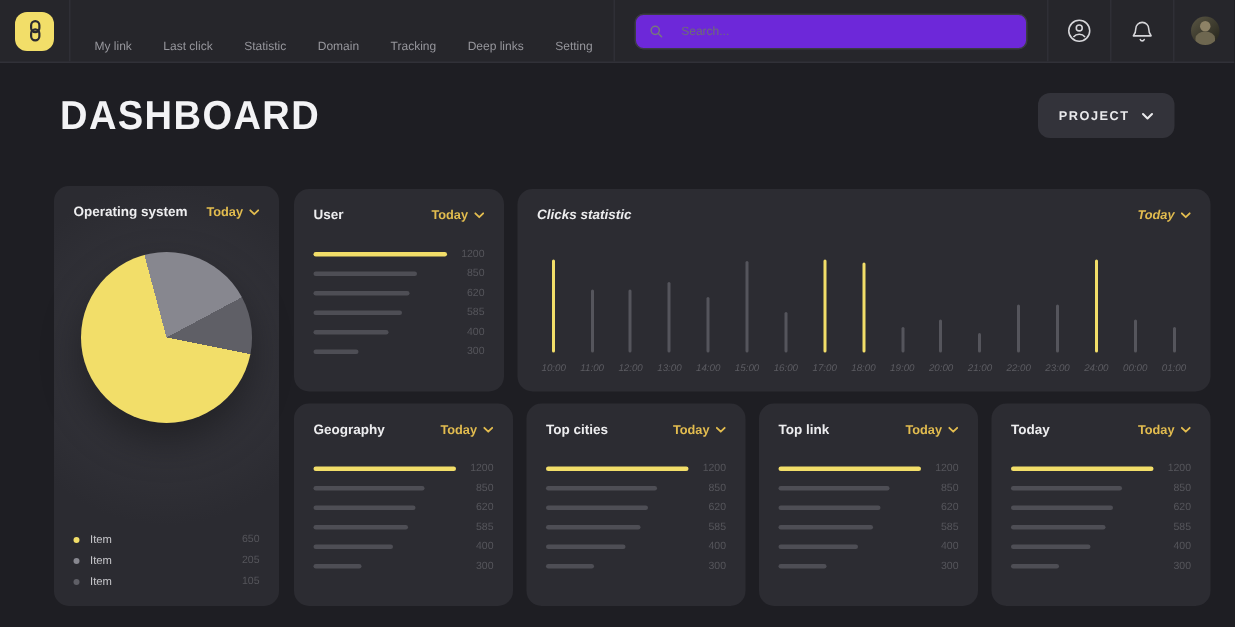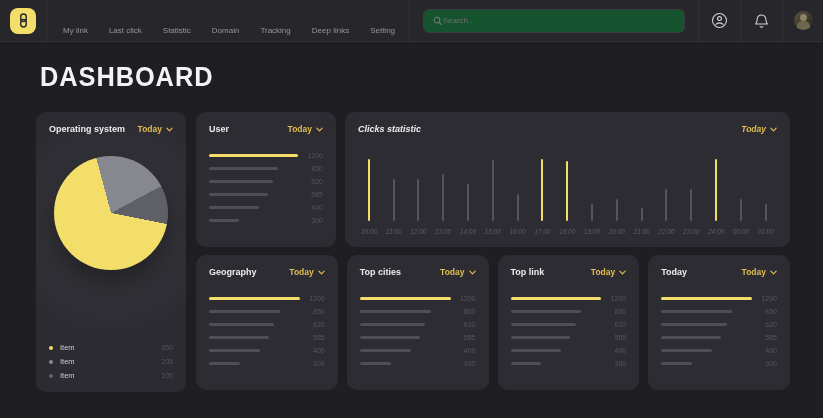--- a/index.html
+++ b/index.html
@@ -20,22 +20,22 @@
   .logo-wrap { width:47px; height:100%; display:flex; align-items:center; justify-content:center;
     border-right:1px solid #2F2F36; }
   .logo { width:26px; height:26px; border-radius:8px; background:#F2DE69;
     display:flex; align-items:center; justify-content:center; cursor:pointer; }
   .nav-links { display:flex; align-items:center; gap:21px; margin-left:16px; }
   .nav-link { font-size:8px; color:#96969C; text-decoration:none; cursor:pointer; white-space:nowrap;margin-top:20px; }
   .vdiv { width:1px; height:100%; background:#2F2F36; flex:none; }
   .search-wrap { flex:1; padding:0 13px; margin-left:14px; height:100%; display:flex; align-items:center;
     border-left:1px solid #2F2F36; }
   .search {
-    width:100%; height:24px; background:#14532d; border:1px solid #3B3B42; border-radius:6px;
-    display:flex; align-items:center; padding:0 9px; gap:0;
+    width:100%; height:24px; background:#6d28d9; border:1px solid #3B3B42; border-radius:6px;
+    display:flex; align-items:center; padding:0 9px; gap:12px;
   }
   .search input {
     background:transparent; border:none; outline:none; color:#C9C9CD;
     font-size:8px; font-family:"Liberation Sans", sans-serif; width:100%;
   }
   .search input::placeholder { color:#6E6E74; }
   .icon-btn { width:41px; height:100%; display:flex; align-items:center; justify-content:center;
     background:transparent; border:none; cursor:pointer; }
   .avatar-wrap { width:40px; height:100%; display:flex; align-items:center; justify-content:center; }
   .avatar { width:19px; height:19px; border-radius:50%; position:relative; overflow:hidden; cursor:pointer;
@@ -48,21 +48,21 @@
   
   .page-head { height:70px; flex:none; display:flex; align-items:center; justify-content:space-between;
     padding:0 40px; }
   .page-title { font-size:27px; font-weight:700; letter-spacing:1px; color:#F3F3F5;
     transform:scaleX(.94); transform-origin:left center; white-space:nowrap; }
   .project-btn { background:#33333A; border:none; border-radius:8px; height:30px; padding:0 14px;
     display:flex; align-items:center; gap:8px; cursor:pointer; color:#E9E9EB;
     font-family:"Liberation Sans", sans-serif; font-size:8.5px; font-weight:700; letter-spacing:1px; }
 
   
-  .dash { flex:1; display:flex; gap:10px; padding:0 33px 14px 36px; align-items:flex-start; }
+  .dash { flex:1; display:flex; gap:10px; padding:0 16px 14px 36px; align-items:flex-end; }
   .card { background:#2C2C32; border-radius:10px; padding:12px 13px; display:flex; flex-direction:column; }
   .card-head { display:flex; align-items:center; justify-content:space-between; }
   .card-title { font-size:9px; font-weight:700; color:#EDEDEF; white-space:nowrap; }
   .period { display:flex; align-items:center; gap:4px; color:#E2BC4F; font-size:8.5px; font-weight:700;
     cursor:pointer; white-space:nowrap; }
 
   .os-card { width:150px; height:280px; flex:none;
     background:radial-gradient(circle at 50% 40%, #3A3A41 0%, #2B2B31 62%); }
   .pie { width:114px; height:114px; border-radius:50%; margin:22px auto 0;
     box-shadow:0 12px 26px rgba(0,0,0,.38); }
@@ -144,20 +144,26 @@
       </svg>
     </button>
     <div class="vdiv"></div>
     <div class="avatar-wrap">
       <div class="avatar"></div>
     </div>
   </div>
 
   <div class="page-head">
     <h1 class="page-title">DASHBOARD</h1>
+    <button class="project-btn">
+      <span>PROJECT</span>
+      <svg class="chev" width="8" height="5" viewBox="0 0 8 5">
+        <path d="M1 1l3 3 3-3" fill="none" stroke="#E9E9EB" stroke-width="1.4" stroke-linecap="round" stroke-linejoin="round"></path>
+      </svg>
+    </button>
   </div>
 
   <div class="dash">
 
     <section class="card os-card">
       <div class="card-head">
         <span class="card-title">Operating system</span>
         <span class="period">
           <span>Today</span>
           <svg class="chev" width="7" height="5" viewBox="0 0 8 5">

